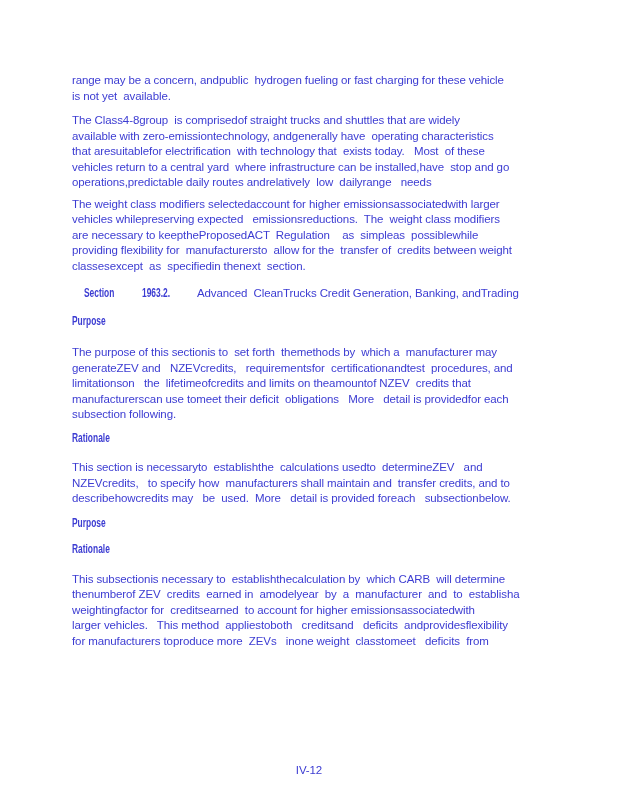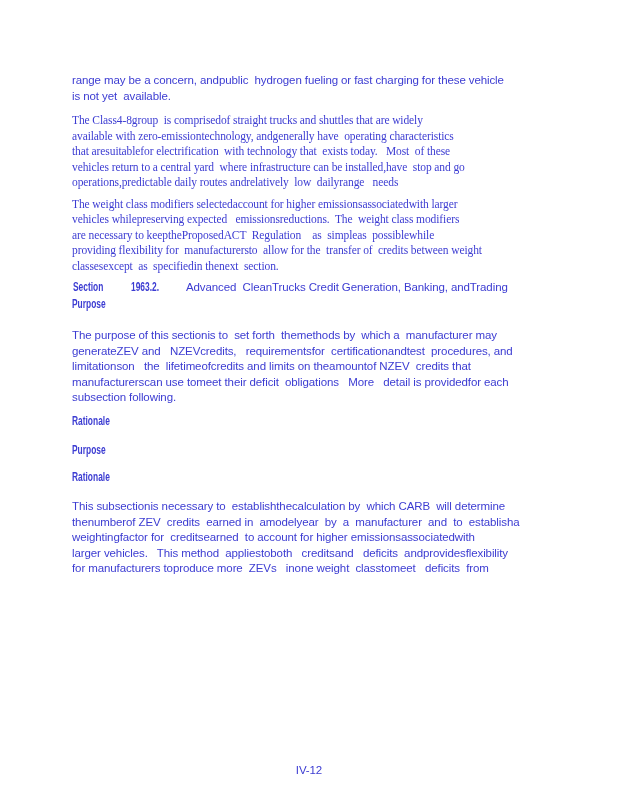--- a/index.html
+++ b/index.html
@@ -22,27 +22,27 @@
     left: 72px;
     right: 16px;
   }
   .para {
     margin: 0 0 9px 0;
     font-size: 11.5px;
     line-height: 15.5px;
     letter-spacing: -0.1px;
     white-space: pre;
   }
-  .mb6  { margin-bottom: 6px; font-family: Liberation Serif, serif; }
+  .mb6  { margin-bottom: 6px; }
   .mb8  { margin-bottom: 8px; margin-top: 16px; }
   .mb9  { margin-bottom: 9px; }
   .mb11 { margin-bottom: 11px; }
   .mb14 { margin-bottom: 14px; }
   .heading {
-    margin: 1px;
+    margin: 12px;
     font-size: 11.5px;
     line-height: 15.5px;
   }
   .cond {
     display: inline-block;
     font-weight: bold;
     font-size: 12px;
     transform: scaleX(0.70);
     transform-origin: 0 50%;
     white-space: pre;
@@ -101,20 +101,23 @@
     <div class="cond-head mb9">Purpose</div>
 
     <p class="para mb8">The purpose of this sectionis to  set forth  themethods by  which a  manufacturer may
 generateZEV and   NZEVcredits,   requirementsfor  certificationandtest  procedures, and
 limitationson   the  lifetimeofcredits and limits on theamountof NZEV  credits that
 manufacturerscan use tomeet their deficit  obligations   More   detail is providedfor each
 subsection following.</p>
 
     <div class="cond-head mb14">Rationale</div>
 
+    <p class="para mb9">This section is necessaryto  establishthe  calculations usedto  determineZEV   and
+NZEVcredits,   to specify how  manufacturers shall maintain and  transfer credits, and to
+describehowcredits may   be  used.  More   detail is provided foreach   subsectionbelow.</p>
 
 
     <div class="cond-head mb11">Purpose</div>
 
 
     <div class="cond-head mb14">Rationale</div>
 
     <p class="para">This subsectionis necessary to  establishthecalculation by  which CARB  will determine
 thenumberof ZEV  credits  earned in  amodelyear  by  a  manufacturer  and  to  establisha
 weightingfactor for  creditsearned  to account for higher emissionsassociatedwith

